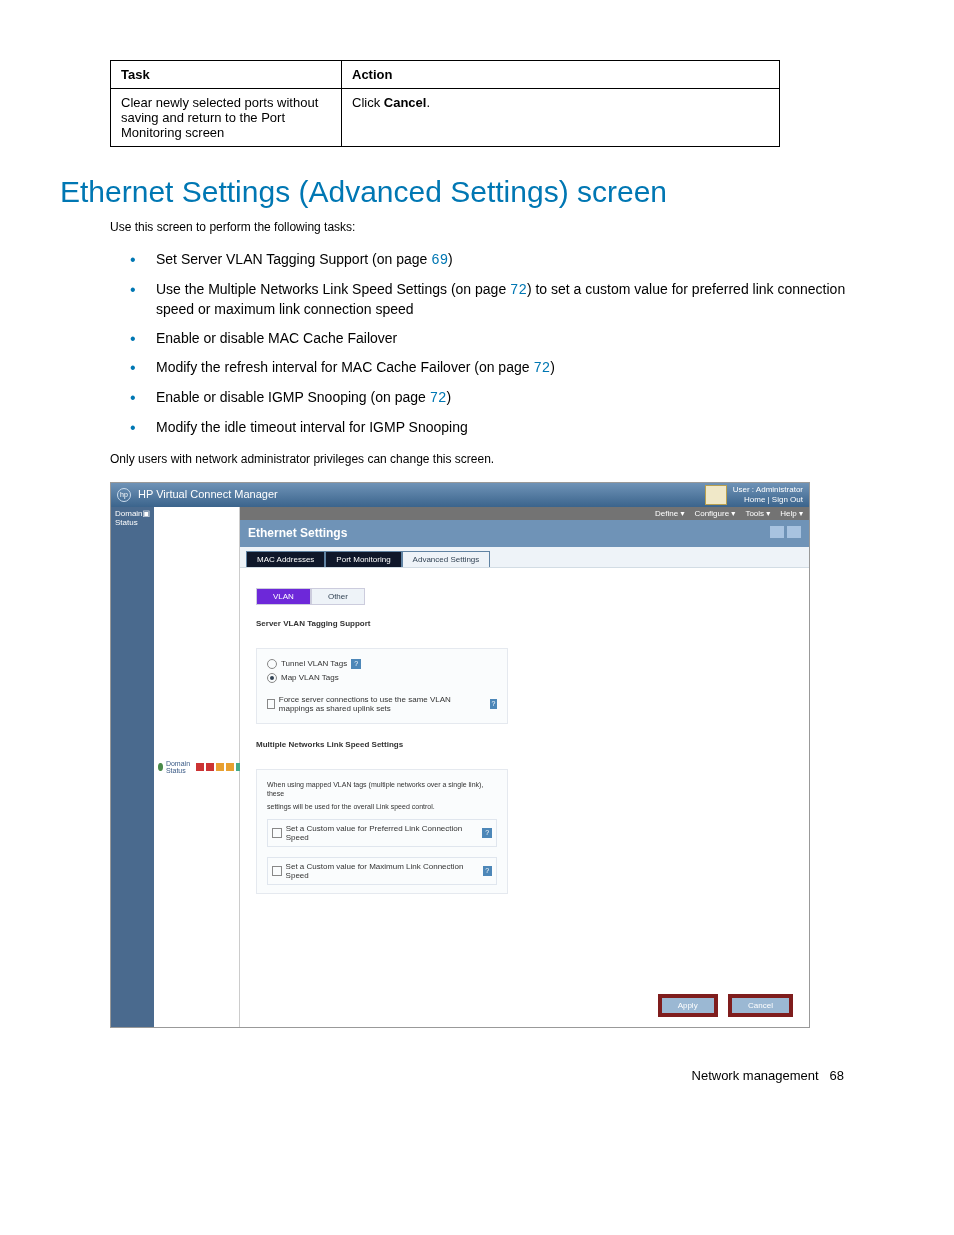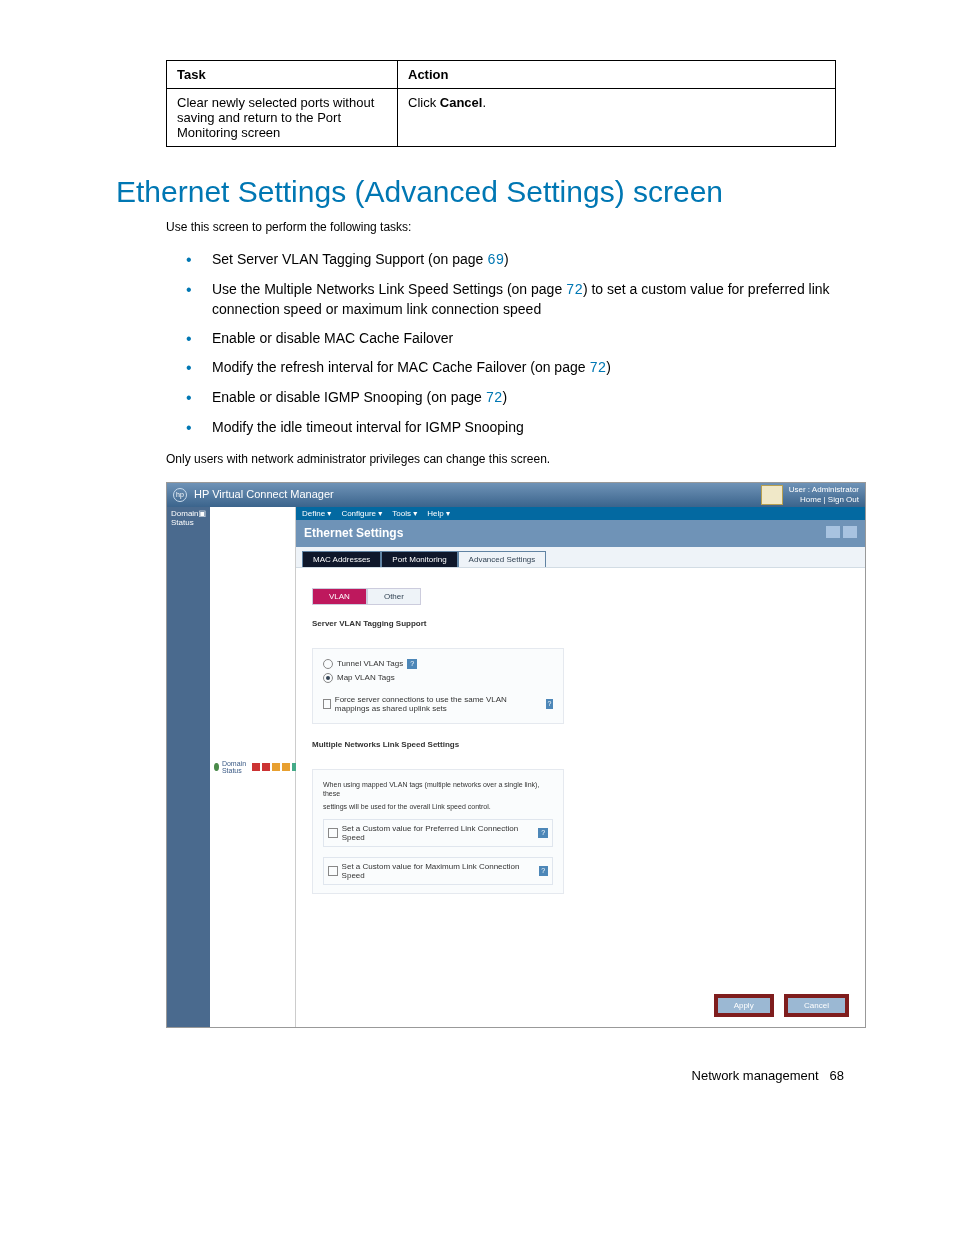--- a/index.html
+++ b/index.html
@@ -3,21 +3,21 @@
 <meta charset="utf-8">
 <style>
   body {
     margin: 0;
     padding: 0;
     font-family: Arial, Helvetica, sans-serif;
     background: #fff;
     width: 954px;
   }
   .page {
-    padding: 60px 100px 40px 116px;
+    padding: 60px 100px 40px 60px;
     box-sizing: border-box;
   }
   .task-table {
     border-collapse: collapse;
     width: 100%;
     margin-left: 50px;
     width: 670px;
   }
   .task-table th, .task-table td {
     border: 1px solid #000;
@@ -152,26 +152,27 @@
   .scroll-bot { height:12px; background:#eef3f8; border-top:1px solid #ccc; display:flex; justify-content:space-between; align-items:center; padding:0 2px;}
   .scroll-bot .thumb { height:8px; width:40px; background:#9ec0df;}
   .scroll-bot .arw { width:8px;height:8px;background:#d6e3ee;border:1px solid #9bb;}
   .shot-right {
     flex:1;
     background:#fff;
     display:flex;
     flex-direction:column;
   }
   .menubar {
-    background:#0369a1;
+    background:#737373;
     color:#fff;
     font-size:8px;
     padding:2px 6px;
     display:flex;
     gap:10px;
+    justify-content:flex-end;
   }
   .content-title {
     background:#6f93b7;
     color:#fff;
     font-size:12px;
     font-weight:bold;
     padding:6px 8px;
     display:flex;
     justify-content:space-between;
     align-items:center;
@@ -193,21 +194,21 @@
   }
   .tab.active { background:#eef3f8;color:#345; }
   .subcontent {
     padding:20px 10px 10px 16px;
     font-size:8px;
     color:#333;
     flex:1;
   }
   .subtabs { display:flex; margin-bottom:14px;}
   .subtab { padding:3px 16px; background:#eef3f8; color:#345; border:1px solid #ccd; font-size:8px;}
-  .subtab.sel { background:#be185d;color:#fff;}
+  .subtab.sel { background:#6d28d9;color:#fff;}
   .panel { border:1px solid #e5e9ef; background:#fafcfd; padding:8px 10px; margin:20px 0 16px 0; width:230px;}
   .sec-h { font-weight:bold; font-size:8px; margin:4px 0;}
   .row { display:flex; align-items:center; gap:4px; padding:2px 0;}
   .radio { width:8px;height:8px;border:1px solid #888;border-radius:50%;display:inline-block;}
   .radio.ck::after{content:"";display:block;width:4px;height:4px;background:#345;border-radius:50%;margin:2px;}
   .cbox { width:8px;height:8px;border:1px solid #888;display:inline-block;}
   .info-ic {display:inline-block;width:10px;height:10px;background:#4d87b8;color:#fff;font-size:7px;text-align:center;line-height:10px;}
   .multi-note { font-size:7px; line-height:1.3; padding:2px 0;}
   .btn-row { text-align:right; padding:6px 16px 10px 0;}
   .btn { display:inline-block;background:#9bb8d3;color:#fff;font-size:8px;padding:3px 16px;margin-left:6px;border:4px solid #7f1d1d;}

